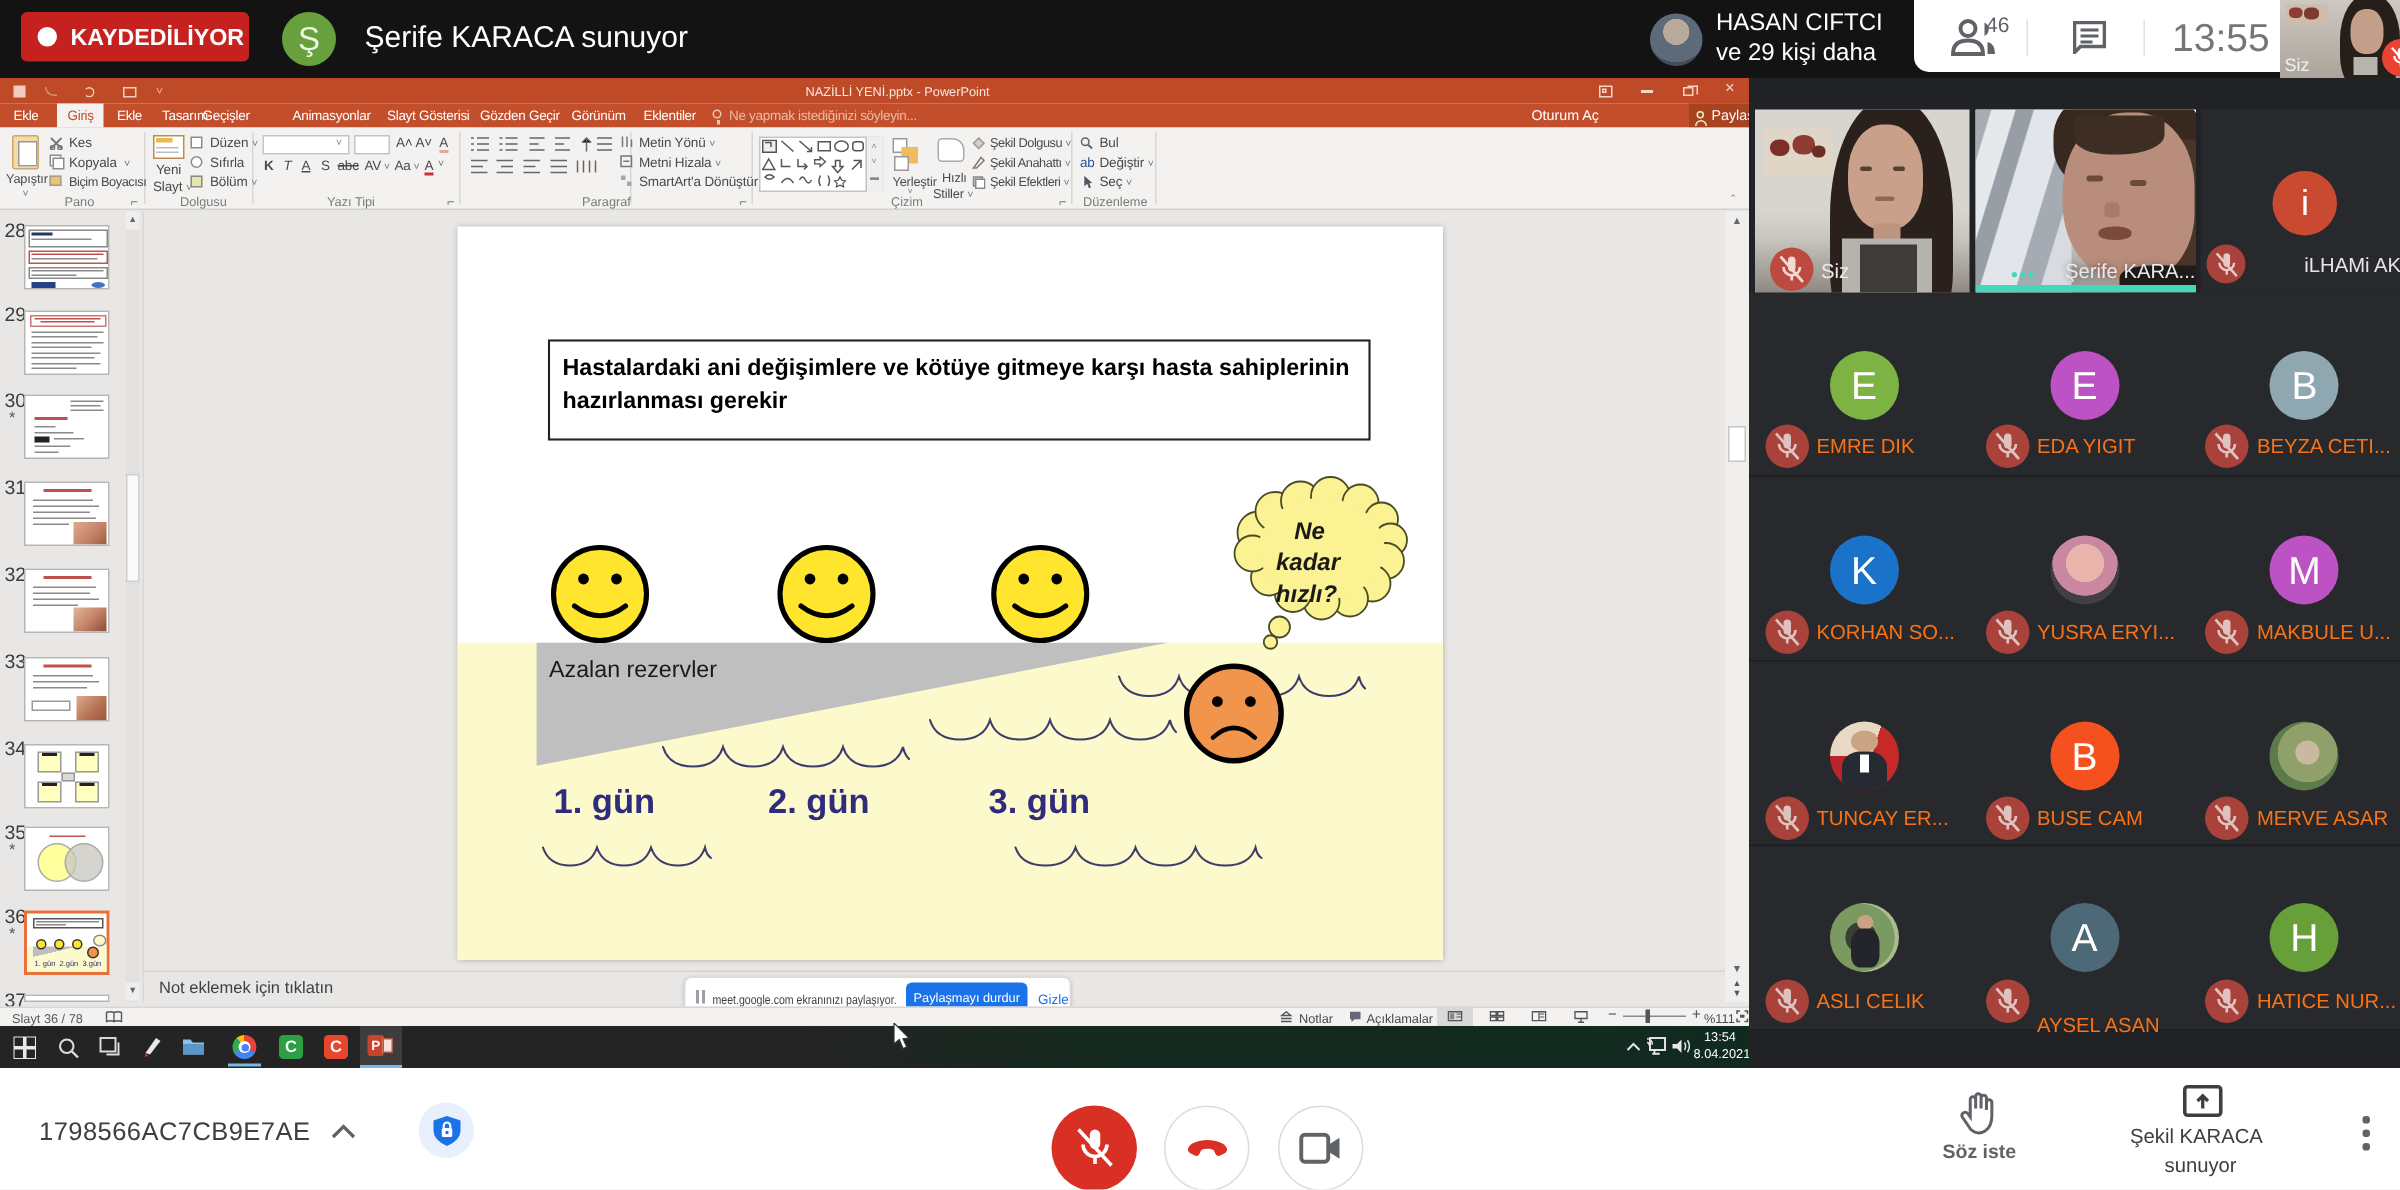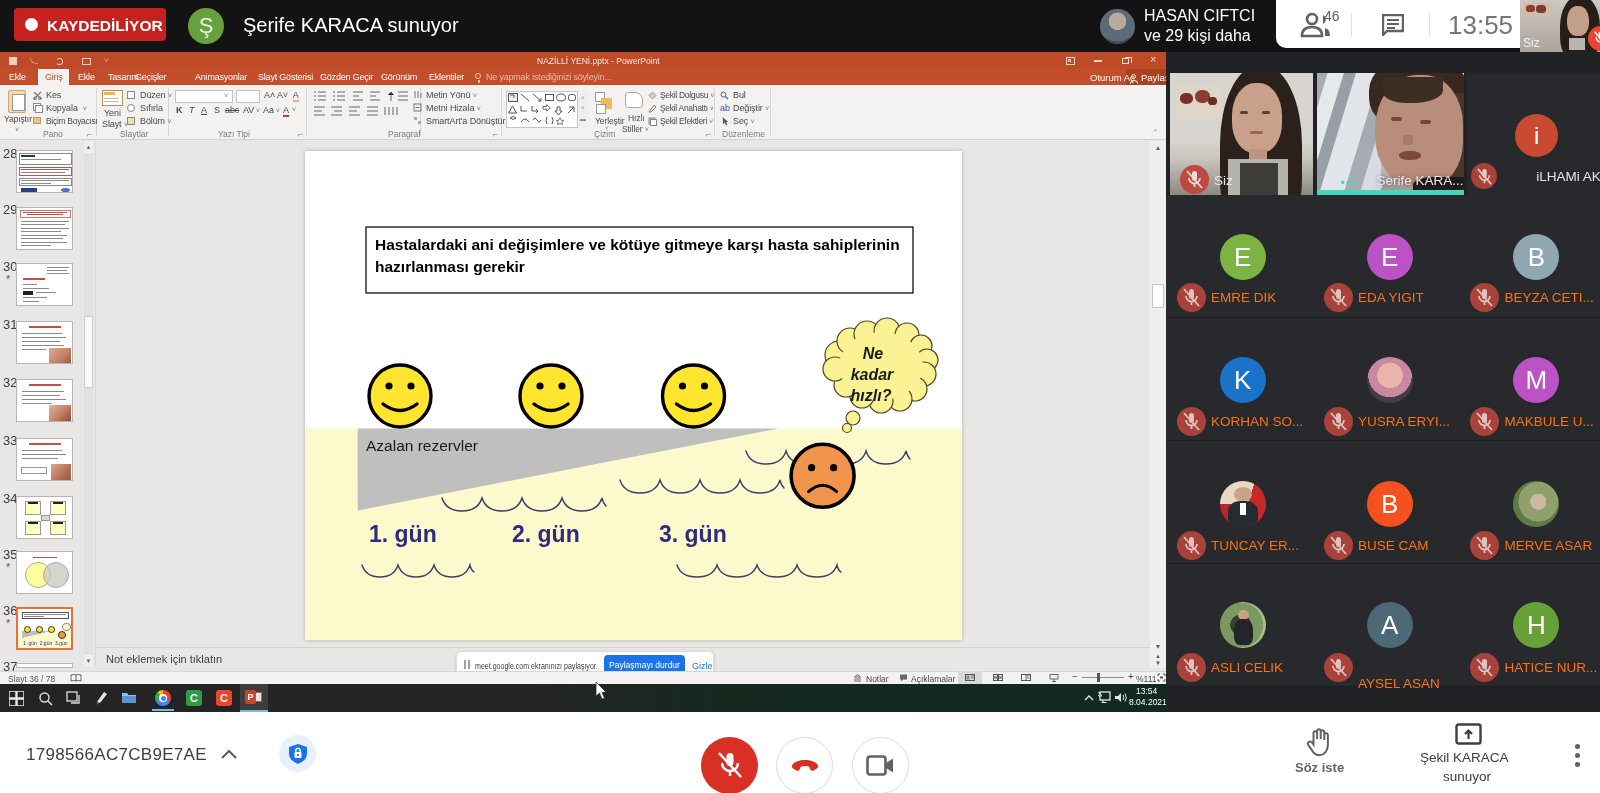--- a/index.html
+++ b/index.html
@@ -92,21 +92,21 @@
   <div class="mtab" style="left:195px;">Animasyonlar</div>
   <div class="mtab" style="left:258px;">Slayt Gösterisi</div>
   <div class="mtab" style="left:320px;text-align:right;">Gözden Geçir</div>
   <div class="mtab" style="left:381px;">Görünüm</div>
   <div class="mtab" style="left:429px;">Eklentiler</div>
   <div class="abs" style="left:475px;top:73px;width:6px;height:6px;border:1.2px solid #f0c5b2;border-radius:50%;"></div>
   <div class="abs" style="left:477.5px;top:80px;width:2px;height:3px;background:#f0c5b2;"></div>
   <div class="mtab" style="left:486px;color:#eeb9a5;">Ne yapmak istediğinizi söyleyin...</div>
 
   <div class="abs" style="left:1126px;top:69px;width:40px;height:16px;background:#a8431f;"></div>
-  <div class="abs" style="left:1090px;top:72px;color:#fff;font-size:9.5px;">Oturum Aç</div>
+  <div class="abs" style="left:1021px;top:72px;color:#fff;font-size:9.5px;">Oturum Aç</div>
   <div class="abs" style="left:1131px;top:74px;width:5px;height:5px;border:1.2px solid #eec;border-radius:50%;"></div>
   <div class="abs" style="left:1130px;top:80px;width:8px;height:4px;border:1.2px solid #eec;border-bottom:none;border-radius:4px 4px 0 0;"></div>
   <div class="abs" style="left:1141px;top:72px;color:#fff;font-size:9.5px;">Paylaş</div>
 
   <div class="abs" style="left:0;top:85px;width:1166px;height:55px;background:#f3f2f1;border-bottom:1px solid #d4d2d0;"></div>
   <style>
     .ri { position:absolute; color:#4a4a4a; font-size:9px; letter-spacing:-0.1px; white-space:nowrap; }
     .rl { position:absolute; color:#7a7a78; font-size:8.5px; }
     .gsep { position:absolute; top:88px; width:1px; height:48px; background:#d9d7d5; }
     .sq { position:absolute; width:8px; height:8px; border:1px solid #8a8a88; background:#fdfdfd; }
@@ -144,21 +144,21 @@
   <div class="abs" style="left:104px;top:98px;width:15px;height:1px;background:#bbb;"></div>
   <div class="abs" style="left:104px;top:101px;width:15px;height:1px;background:#bbb;"></div>
   <div class="ri" style="left:104px;top:108px;">Yeni</div>
   <div class="ri" style="left:102px;top:119px;">Slayt <span class="dd">˅</span></div>
   <div class="sq" style="left:127px;top:91px;"></div>
   <div class="ri" style="left:140px;top:90px;">Düzen <span class="dd">˅</span></div>
   <div class="sq" style="left:127px;top:104px;border-radius:4px;"></div>
   <div class="ri" style="left:140px;top:103px;">Sıfırla</div>
   <div class="sq" style="left:127px;top:117px;background:#e8e4b0;"></div>
   <div class="ri" style="left:140px;top:116px;">Bölüm <span class="dd">˅</span></div>
-  <div class="rl" style="left:120px;top:129px;">Slaytlar</div>
+  <div class="rl" style="left:120px;top:129px;">Dolgusu</div>
 
   <div class="abs" style="left:175px;top:90px;width:58px;height:13px;background:#fff;border:1px solid #c6c4c2;"></div>
   <div class="abs" style="left:224px;top:92px;color:#888;font-size:7px;">˅</div>
   <div class="abs" style="left:236px;top:90px;width:24px;height:13px;background:#fff;border:1px solid #c6c4c2;"></div>
   <div class="ri" style="left:264px;top:90px;">A˄ A˅&nbsp;&nbsp;<span style="border-bottom:2px solid #e2a798;">A</span></div>
   <div class="ri" style="left:176px;top:105px;font-weight:bold;">K</div>
   <div class="ri" style="left:189px;top:105px;font-style:italic;">T</div>
   <div class="ri" style="left:201px;top:105px;text-decoration:underline;">A</div>
   <div class="ri" style="left:214px;top:105px;">S</div>
   <div class="ri" style="left:225px;top:105px;text-decoration:line-through;">abc</div>

